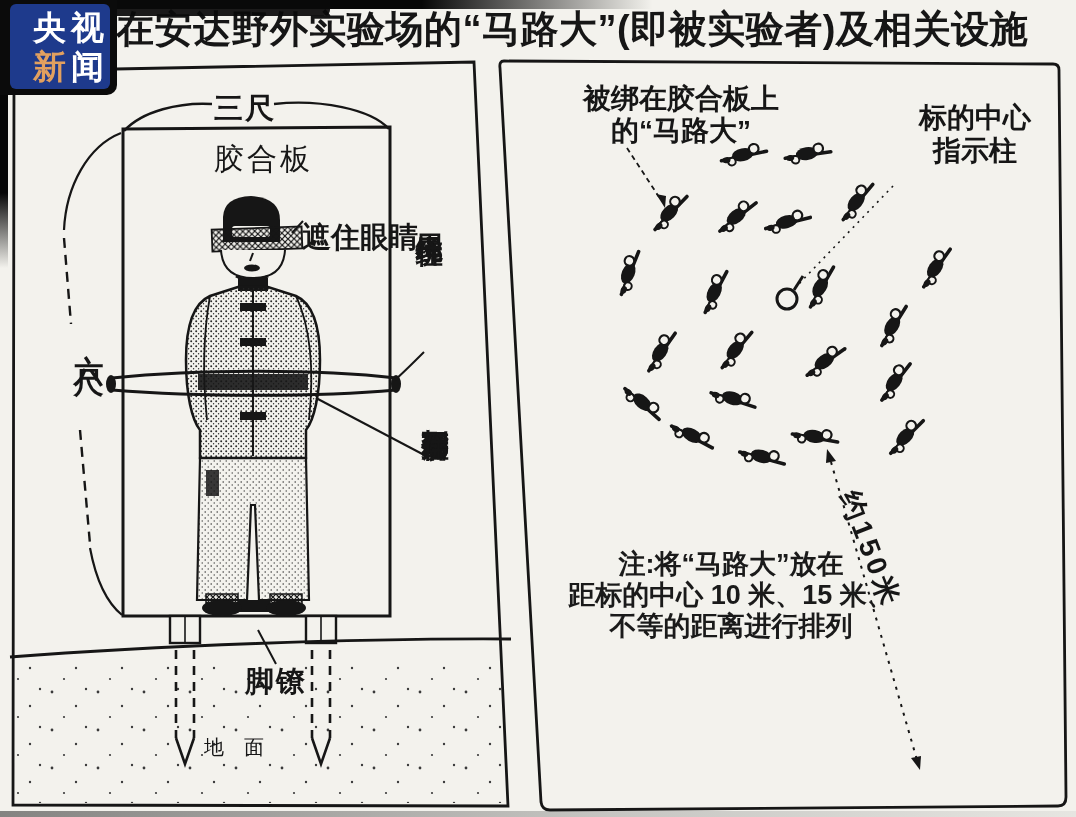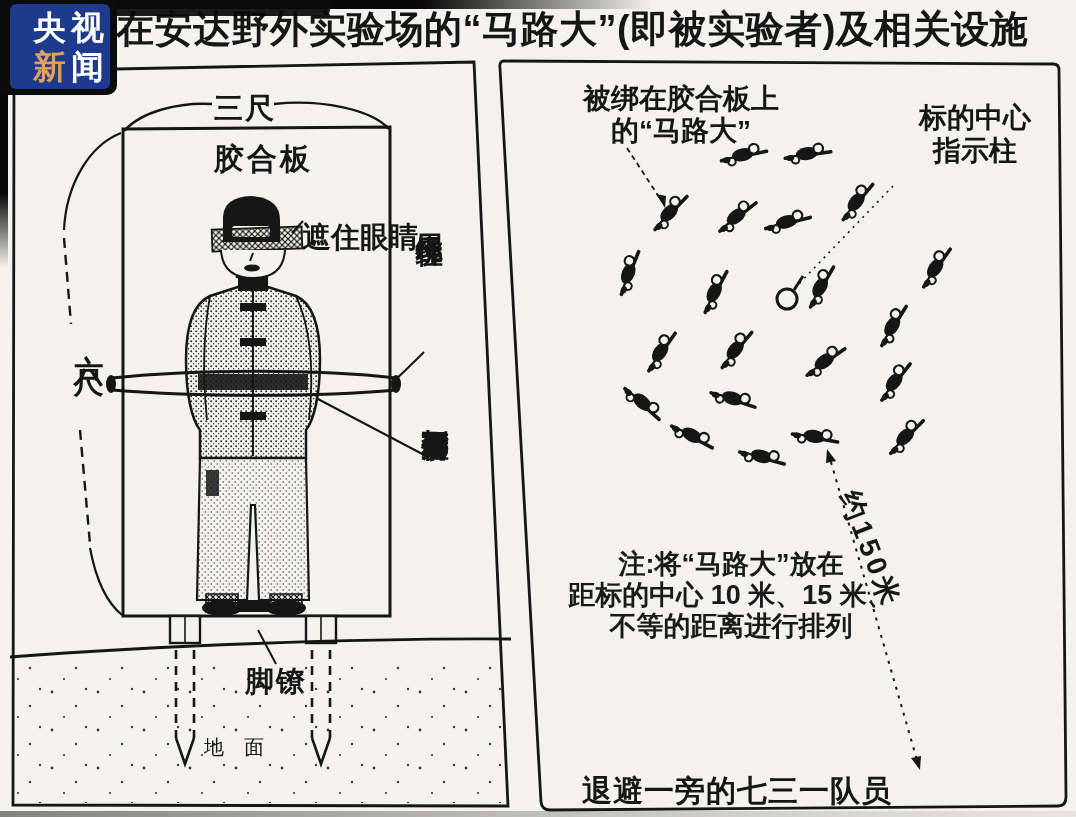--- a/index.html
+++ b/index.html
@@ -170,42 +170,41 @@
   <div class="scan" id="scan-bottom"></div>
 
   <div id="logo" style="background: rgb(30, 58, 140); color: rgb(255, 255, 255);">
     <span class="row">央视</span>
     <span class="row"><span id="logo-accent" style="color: rgb(226, 160, 95);">新</span><span>闻</span></span>
   </div>
 
   <div class="lbl" id="title">在安达野外实验场的“马路大”(即被实验者)及相关设施</div>
 
   <div class="lbl" style="left:214px;top:93px;font-size:29px;font-weight:600;letter-spacing:2px;">三尺</div>
-  <div class="lbl" style="left:214px;top:143px;font-size:30px;font-weight:700;letter-spacing:3px;">胶合板</div>
+  <div class="lbl" style="left:214px;top:143px;font-size:30px;font-weight:400;letter-spacing:3px;">胶合板</div>
   <div class="lbl" style="left:302px;top:222px;font-size:29px;font-weight:700;">遮住眼睛</div>
   <div class="lbl vert" style="left:414px;top:212px;font-size:27px;font-weight:600;letter-spacing:2px;">用绳子绑住</div>
   <div class="lbl vert" style="left:72px;top:331px;font-size:30px;font-weight:600;letter-spacing:14px;">六尺</div>
   <div class="lbl vert" style="left:420px;top:407px;font-size:27px;font-weight:600;letter-spacing:1px;">把手背到后面绑住</div>
   <div class="lbl" style="left:245px;top:666px;font-size:29px;font-weight:600;letter-spacing:2px;">脚镣</div>
   <div class="lbl" style="left:204px;top:737px;font-size:20px;font-weight:400;">地　面</div>
 
   <div class="lbl ctr" style="left:556px;top:84px;width:250px;font-size:28px;font-weight:600;">被绑在胶合板上</div>
   <div class="lbl ctr" style="left:556px;top:116px;width:250px;font-size:28px;font-weight:600;">的“马路大”</div>
   <div class="lbl ctr" style="left:895px;top:103px;width:160px;font-size:28px;font-weight:600;">标的中心</div>
   <div class="lbl ctr" style="left:895px;top:136px;width:160px;font-size:28px;font-weight:600;">指示柱</div>
 
   <div class="lbl" id="dist-label">约150米</div>
 
   <div id="note" class="ctr">
     <div>注:将“马路大”放在</div>
     <div>距标的中心 10 米、15 米、</div>
     <div>不等的距离进行排列</div>
   </div>
 
-  <div class="lbl" style="left:582px;top:775px;font-size:30px;font-weight:600;letter-spacing:1px;">退避一旁的七三一队员</div>
 
   <div id="icons">
       <div class="micon" style="left: 717px; top: 135px; transform: rotate(-12deg);">
     <svg width="54" height="42" viewBox="-27 -21 54 42">
       <line x1="-23" y1="0" x2="23" y2="0" stroke="#161616" stroke-width="3.6" stroke-linecap="round"></line>
       <ellipse cx="-1" cy="-1.5" rx="11" ry="6.5" fill="#161616"></ellipse>
       <circle cx="11" cy="-5" r="4.8" fill="#f3f2ed" stroke="#161616" stroke-width="2.2"></circle>
       <circle cx="-13" cy="3" r="3.8" fill="#f3f2ed" stroke="#161616" stroke-width="2"></circle>
       <ellipse cx="-18" cy="0.5" rx="4" ry="3" fill="#161616"></ellipse>
     </svg>

